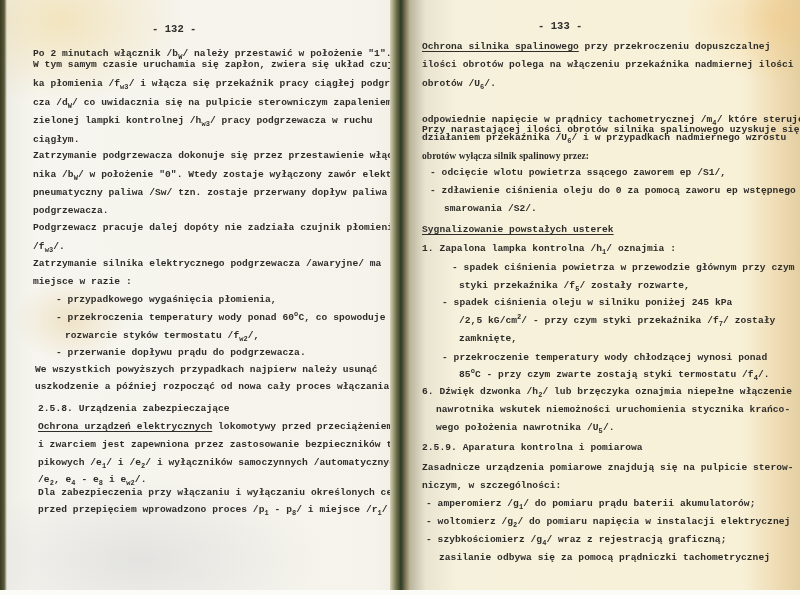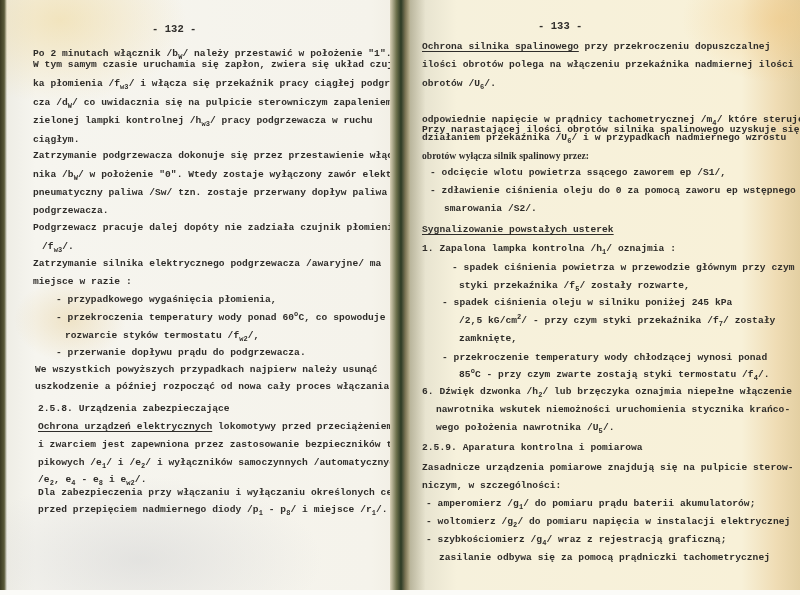--- a/index.html
+++ b/index.html
@@ -62,38 +62,38 @@
     <div class="line" style="left:33px; top:78px;"><span>ka płomienia /f</span><sub>w3</sub><span>/ i włącza się przekaźnik pracy ciągłej podgrzewa</span></div>
     <div class="line" style="left:33px; top:97px;"><span>cza /d</span><sub>W</sub><span>/ co uwidacznia się na pulpicie sterowniczym zapaleniem</span></div>
     <div class="line" style="left:33px; top:115px;"><span>zielonej lampki kontrolnej /h</span><sub>w3</sub><span>/ pracy podgrzewacza w ruchu</span></div>
     <div class="line" style="left:33px; top:134px;">ciągłym.</div>
 
     <div class="line" style="left:33px; top:150px;">Zatrzymanie podgrzewacza dokonuje się przez przestawienie włącz-</div>
     <div class="line" style="left:33px; top:169px;"><span>nika /b</span><sub>W</sub><span>/ w położenie "0". Wtedy zostaje wyłączony zawór elektro-</span></div>
     <div class="line" style="left:33px; top:187px;">pneumatyczny paliwa /Sw/ tzn. zostaje przerwany dopływ paliwa do</div>
     <div class="line" style="left:33px; top:205px;">podgrzewacza.</div>
     <div class="line" style="left:33px; top:222px;">Podgrzewacz pracuje dalej dopóty nie zadziała czujnik płomienia</div>
-    <div class="line" style="left:42px; top:241px;"><span>/f</span><sub>w3</sub><span>/.</span></div>
+    <div class="line" style="left:33px; top:241px;"><span>/f</span><sub>w3</sub><span>/.</span></div>
     <div class="line" style="left:33px; top:258px;">Zatrzymanie silnika elektrycznego podgrzewacza /awaryjne/ ma</div>
     <div class="line" style="left:33px; top:276px;">miejsce w razie :</div>
 
     <div class="line" style="left:56px; top:294px;">- przypadkowego wygaśnięcia płomienia,</div>
     <div class="line" style="left:56px; top:312px;"><span>- przekroczenia temperatury wody ponad 60</span><sup>o</sup><span>C, co spowoduje</span></div>
     <div class="line" style="left:65px; top:330px;"><span>rozwarcie styków termostatu /f</span><sub>w2</sub><span>/,</span></div>
     <div class="line" style="left:56px; top:347px;">- przerwanie dopływu prądu do podgrzewacza.</div>
     <div class="line" style="left:35px; top:364px;">We wszystkich powyższych przypadkach najpierw należy usunąć</div>
     <div class="line" style="left:35px; top:381px;">uszkodzenie a później rozpocząć od nowa cały proces włączania.</div>
 
     <div class="line" style="left:38px; top:403px;">2.5.8. Urządzenia zabezpieczające</div>
     <div class="line" style="left:38px; top:421px;"><span class="u">Ochrona urządzeń elektrycznych</span><span> lokomotywy przed przeciążeniem</span></div>
     <div class="line" style="left:38px; top:439px;">i zwarciem jest zapewniona przez zastosowanie bezpieczników to-</div>
     <div class="line" style="left:38px; top:457px;"><span>pikowych /e</span><sub>1</sub><span>/ i /e</span><sub>2</sub><span>/ i wyłączników samoczynnych /automatycznych/</span></div>
     <div class="line" style="left:38px; top:474px;"><span>/e</span><sub>2</sub><span>, e</span><sub>4</sub><span> - e</span><sub>8</sub><span> i e</span><sub>w2</sub><span>/.</span></div>
     <div class="line" style="left:38px; top:487px;">Dla zabezpieczenia przy włączaniu i wyłączaniu określonych cewek</div>
-    <div class="line" style="left:38px; top:504px;"><span>przed przepięciem nadmiernego diody /p</span><sub>1</sub><span> - p</span><sub>8</sub><span>/ i miejsce /r</span><sub>1</sub><span>/.</span></div>
+    <div class="line" style="left:38px; top:504px;"><span>przed przepięciem wprowadzono proces /p</span><sub>1</sub><span> - p</span><sub>8</sub><span>/ i miejsce /r</span><sub>1</sub><span>/.</span></div>
   </div>
 
   <div class="gutter"></div>
 
   <div class="page page-right">
     <div class="line pagenum" style="left:128px; top:20px;">- 133 -</div>
 
     <div class="line" style="left:12px; top:59px;">ilości obrotów polega na włączeniu przekaźnika nadmiernej ilości</div>
     <div class="line" style="left:12px; top:41px;"><span class="u">Ochrona silnika spalinowego</span><span> przy przekroczeniu dopuszczalnej</span></div>
     <div class="line" style="left:12px; top:78px;"><span>obrotów /U</span><sub>6</sub><span>/.</span></div>

